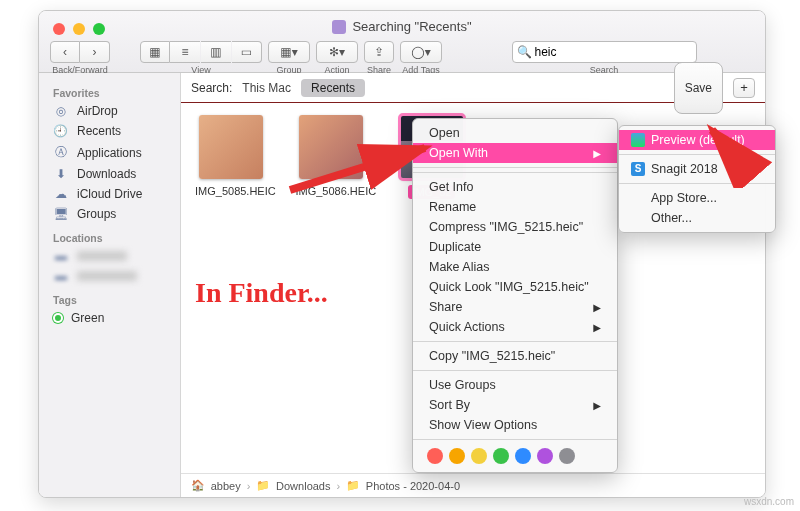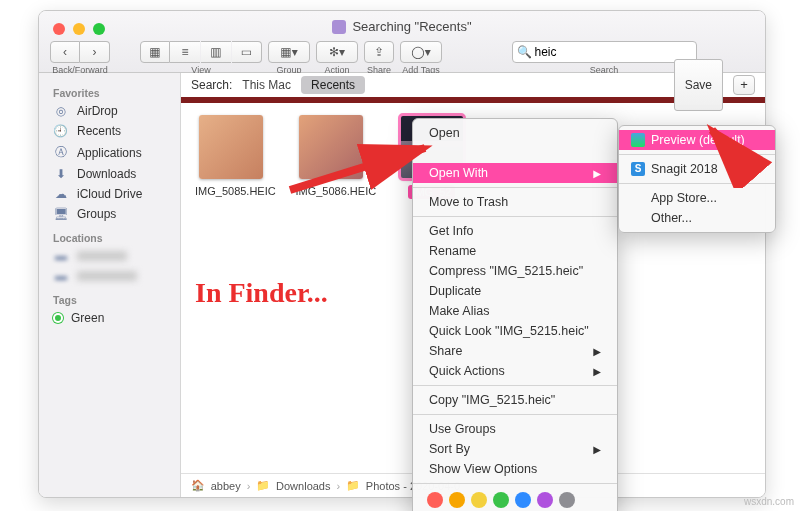--- a/index.html
+++ b/index.html
@@ -27,46 +27,46 @@
   .search-wrap .mag { position:absolute; left:6px; top:4px; font-size:12px; color:#888; }
 
   .body { display:flex; height:calc(100% - 62px); }
   .sidebar { width:142px; background:#f2f1f3; border-right:1px solid #d6d6d6; overflow:auto; font-size:12px; padding:6px 0; }
   .sb-head { color:#888; font-size:10.5px; padding:8px 14px 2px; font-weight:700; }
   .sb-item { display:flex; align-items:center; gap:8px; padding:3px 14px; color:#333; }
   .sb-item .ic { width:16px; text-align:center; color:#6b7ea2; font-size:12px; }
   .tag-dot { width:10px; height:10px; border-radius:50%; background:#3ac24a; box-shadow:inset 0 0 0 2px #fff, 0 0 0 1px #3ac24a; }
 
   .main { flex:1; display:flex; flex-direction:column; position:relative; background:#fff; }
-  .searchbar { height:30px; border-bottom:6px solid #7f1d1d; display:flex; align-items:center; padding:0 10px; gap:10px; font-size:12px; }
+  .searchbar { height:30px; border-bottom:1px solid #7f1d1d; display:flex; align-items:center; padding:0 10px; gap:10px; font-size:12px; }
   .scope-active { background:#c9c8cb; color:#222; padding:2px 10px; border-radius:4px; font-size:12px; }
   .scope-inactive { color:#444; }
   .spacer { flex:1; }
-  .savebtn { border:1px solid #bbb; background:linear-gradient(#fdfdfd,#efefef); border-radius:3px; padding:18px 10px; font-size:12px; }
+  .savebtn { border:1px solid #bbb; background:linear-gradient(#fdfdfd,#efefef); border-radius:8px; padding:18px 10px; font-size:12px; }
   .plusbtn { border:1px solid #bbb; background:linear-gradient(#fdfdfd,#efefef); border-radius:4px; width:22px; height:20px; text-align:center; font-size:13px; line-height:18px; }
 
   .content { flex:1; position:relative; padding:12px 14px; overflow:hidden; }
   .thumb { display:inline-block; width:72px; vertical-align:top; margin-right:24px; text-align:center; font-size:11px; color:#333; }
   .thumb .img { width:64px; height:64px; border-radius:3px; box-shadow:0 1px 3px rgba(0,0,0,0.3); margin:0 auto 6px; }
   .img.a { background:linear-gradient(135deg,#e6b088,#c68060); filter:blur(0.3px); }
   .img.b { background:linear-gradient(135deg,#e2a27a,#a66); }
   .img.c { background:linear-gradient(180deg,#223 40%,#878 40%,#556); }
   .thumb.sel .cap { background:#ff4aa6; color:#fff; border-radius:3px; padding:1px 4px; display:inline-block; }
   .thumb.sel .img { outline:3px solid #ff7ec1; outline-offset:-1px; }
 
   .annot { position:absolute; left:14px; top:174px; color:#eb2e2e; font-family:'Comic Sans MS','Marker Felt',cursive; font-size:28px; font-weight:700; }
 
   .pathbar { height:24px; border-top:1px solid #e0e0e0; display:flex; align-items:center; padding:0 10px; font-size:11px; color:#555; gap:6px; }
   .pathbar .sep { color:#aaa; }
   .pathbar .ic { color:#6b7ea2; }
 
   
   .ctxmenu { position:absolute; left:412px; top:118px; width:206px; background:rgba(248,248,248,0.98); border:1px solid #bcbcbc; border-radius:6px; box-shadow:0 6px 24px rgba(0,0,0,0.25); font-size:12.5px; padding:4px 0; z-index:50; }
   .mi { padding:3px 16px; display:flex; align-items:center; justify-content:space-between; }
-  .mi.hi { background:#ff4aa6; color:#fff;margin-top:20px; }
+  .mi.hi { background:#ff4aa6; color:#fff; }
   .mi .arr { font-size:10px; color:inherit; }
   .msep { height:1px; background:#d4d4d4; margin:4px 0; }
   .color-row { display:flex; gap:6px; padding:4px 14px; }
   .cdot { width:16px; height:16px; border-radius:50%; }
 
   .submenu { position:absolute; left:618px; top:125px; width:158px; background:rgba(248,248,248,0.98); border:1px solid #bcbcbc; border-radius:6px; box-shadow:0 6px 24px rgba(0,0,0,0.25); font-size:12.5px; padding:4px 0; z-index:51; }
   .smi { padding:3px 12px; display:flex; align-items:center; gap:6px; }
   .smi.hi { background:#ff4aa6; color:#fff; }
   .app-ic { width:14px; height:14px; border-radius:2px; display:inline-block; }
   .app-ic.prev { background:linear-gradient(#4aa3e0,#2d6); }
@@ -235,23 +235,20 @@
 
 <div class="ctxmenu">
   <div class="mi">
         <span>Open</span>
       </div>
   <div class="mi hi">
         <span>Open With</span>
         <span class="arr">▶</span>
       </div>
   <div class="msep"></div>
-  <div class="mi">
-        <span>Move to Trash</span>
-      </div>
   <div class="msep"></div>
   <div class="mi">
         <span>Get Info</span>
       </div>
   <div class="mi">
         <span>Rename</span>
       </div>
   <div class="mi">
         <span>Compress "IMG_5215.heic"</span>
       </div>

